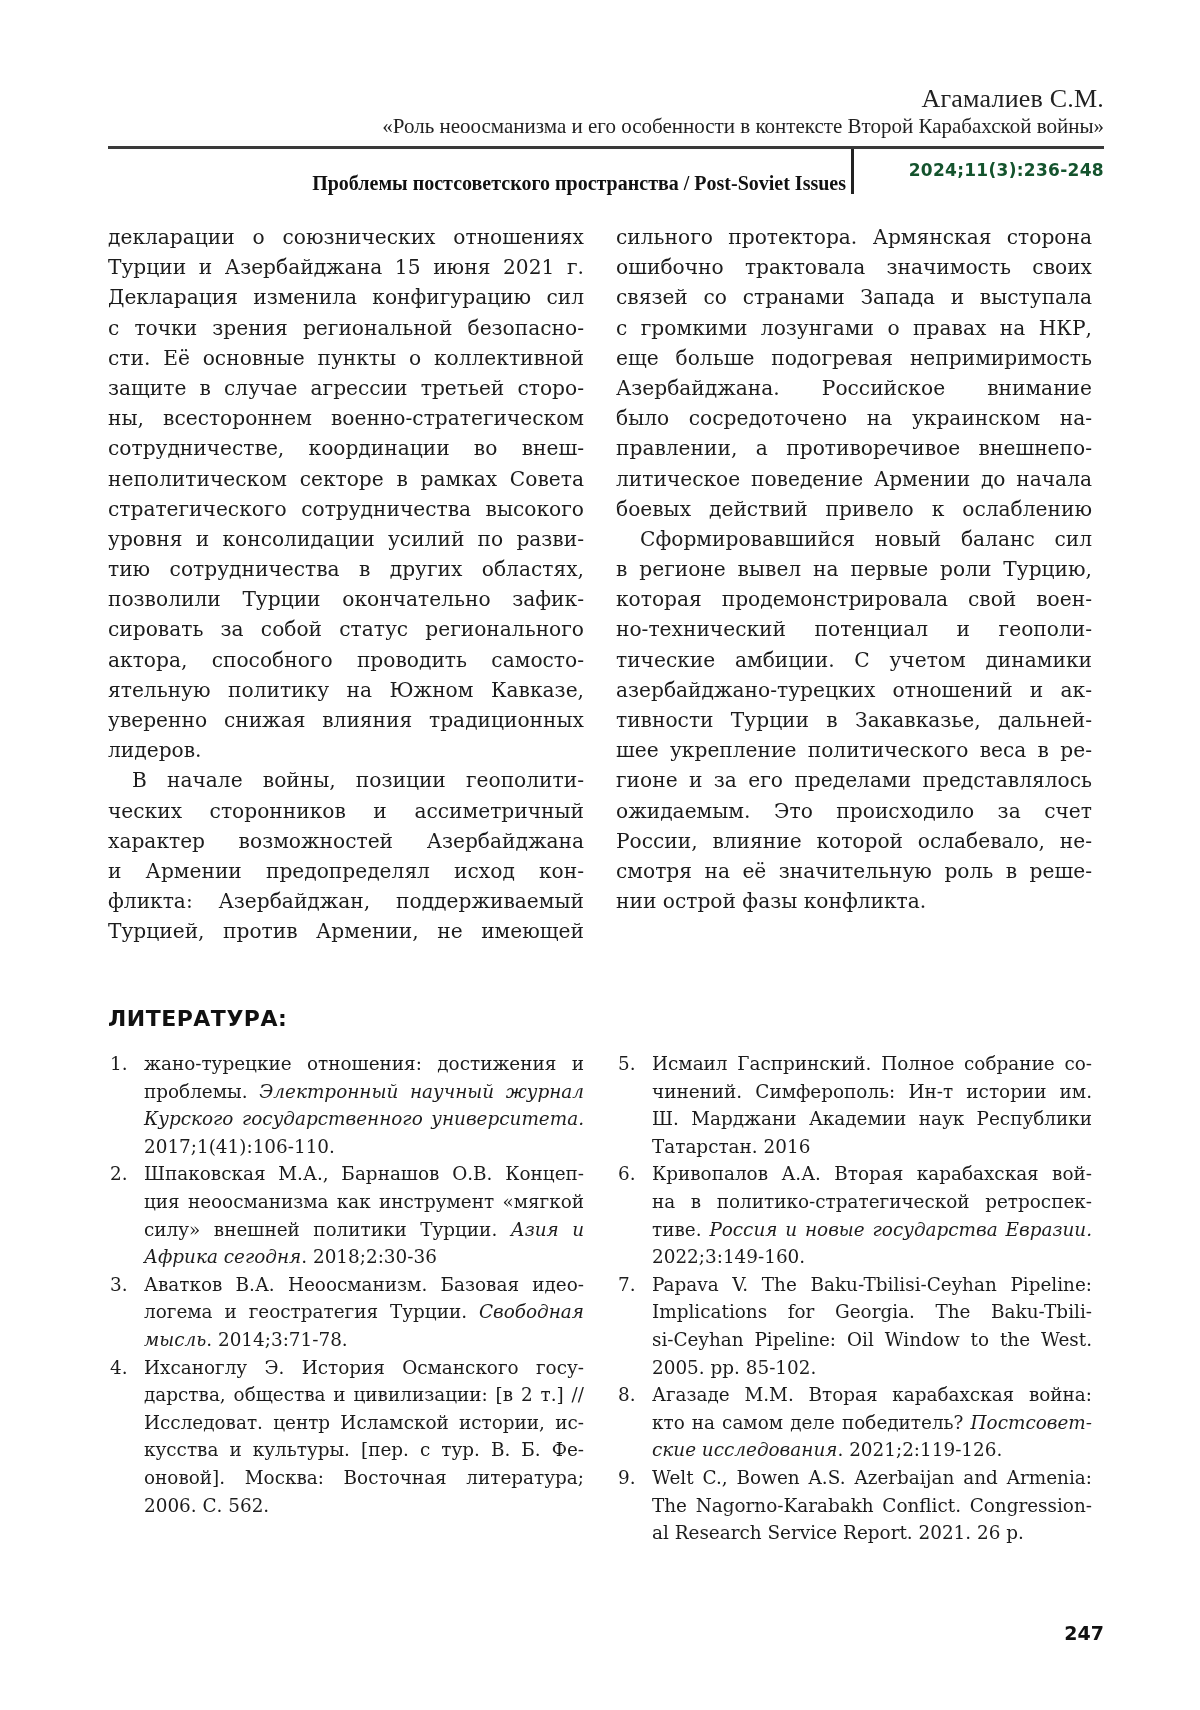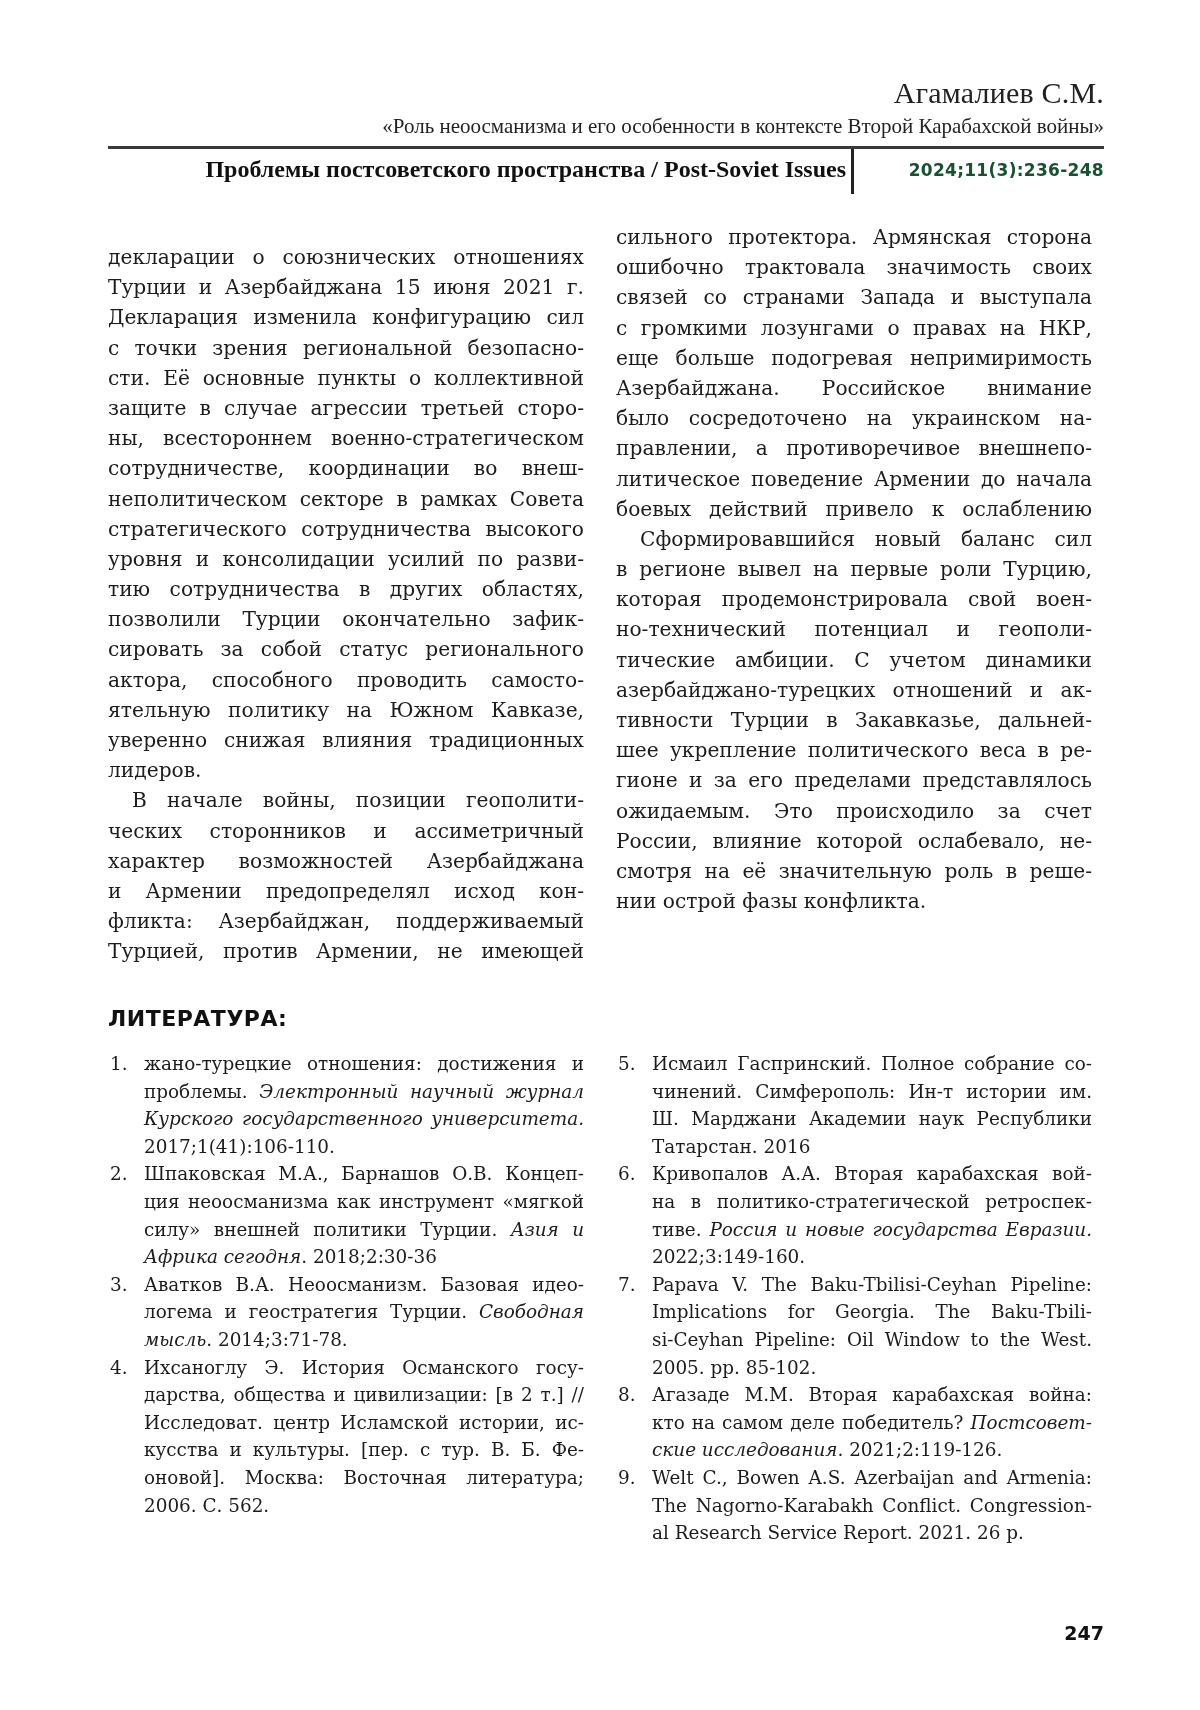--- a/index.html
+++ b/index.html
@@ -1,31 +1,31 @@
 <!DOCTYPE html>
 <html><head>
 <meta charset="utf-8">
 <style>
   html, body { margin: 0; padding: 0; background: #ffffff; }
   body { width: 1200px; height: 1710px; position: relative; overflow: hidden;
          font-family: "DejaVu Serif", "Liberation Serif", serif; color: #1a1a1a; }
 
-  .hdr-author { position: absolute; right: 96px; top: 76px; font-family: "Liberation Serif", serif;
-                font-size: 30px; letter-spacing: 0.2px; color: #222; }
+  .hdr-author { position: absolute; right: 96px; top: 84px; font-family: "Liberation Serif", serif;
+                font-size: 26px; letter-spacing: 0.2px; color: #222; }
   .hdr-title { position: absolute; right: 96px; top: 114px; font-family: "Liberation Serif", serif;
                font-size: 21px; color: #222; white-space: nowrap; }
   .hdr-rule { position: absolute; left: 108px; width: 996px; top: 146px; height: 3px; background: #3a3a3a; }
-  .hdr-journal { position: absolute; right: 354px; top: 156px; font-family: "Liberation Serif", serif;
-                 font-weight: bold; font-size: 24px; color: #111; white-space: nowrap; }
+  .hdr-journal { position: absolute; right: 354px; top: 172px; font-family: "Liberation Serif", serif;
+                 font-weight: bold; font-size: 20px; color: #111; white-space: nowrap; }
   .hdr-vrule { position: absolute; left: 851px; top: 149px; width: 3px; height: 45px; background: #222; }
   .hdr-issue { position: absolute; right: 96px; top: 160px; font-family: "DejaVu Sans", sans-serif;
                font-weight: bold; font-size: 17px; color: #14532d; letter-spacing: 0.3px; text-align: right; }
 
   .col { position: absolute; width: 476px; font-size: 20.2px; line-height: 30.2px; color: #1c1c1c; }
-  .col-left { left: 108px; top: 222px; margin-top: 20px; }
+  .col-left { left: 108px; top: 222px; }
   .col-right { left: 616px; top: 222px; }
   .line { display: block; text-align: justify; text-align-last: justify; white-space: nowrap; height: 30.2px; }
   .line.last { text-align-last: left; }
   .line.indent { padding-left: 24px; }
 
   .refs-heading { position: absolute; left: 108px; top: 1006px; font-family: "DejaVu Sans", sans-serif;
                   font-weight: bold; font-size: 22px; letter-spacing: 0.5px; color: #111; }
 
   .refs { position: absolute; width: 476px; font-size: 18.4px; line-height: 27.6px; color: #1c1c1c; }
   .refs-left { left: 108px; top: 1050px; }

